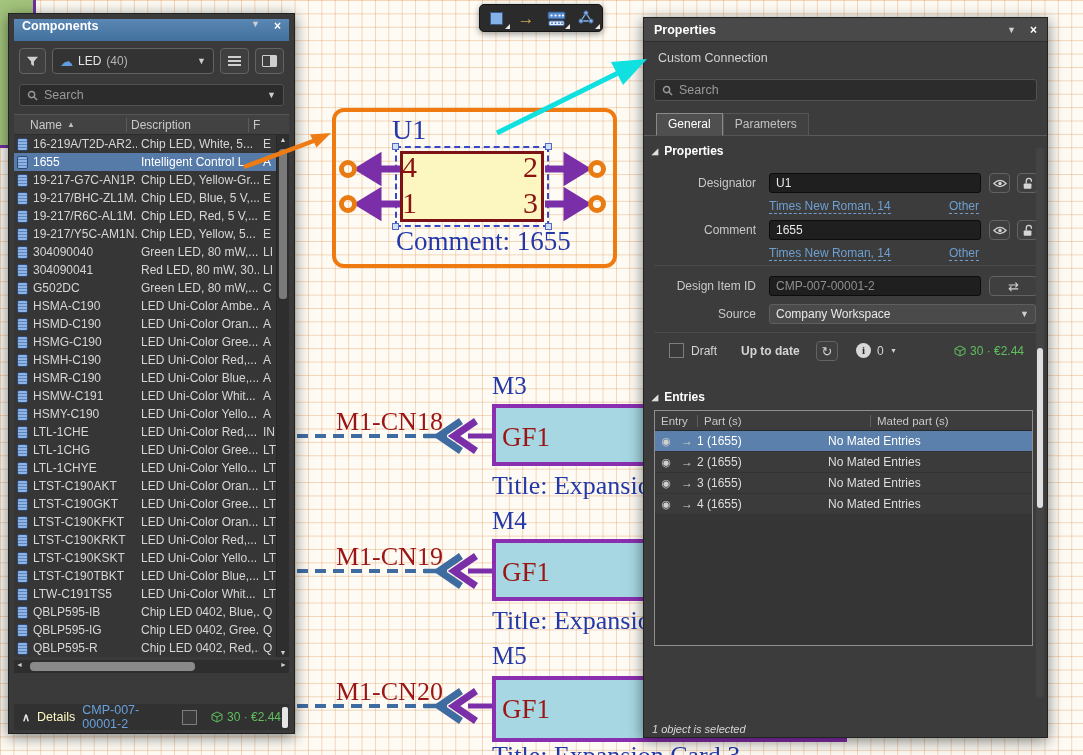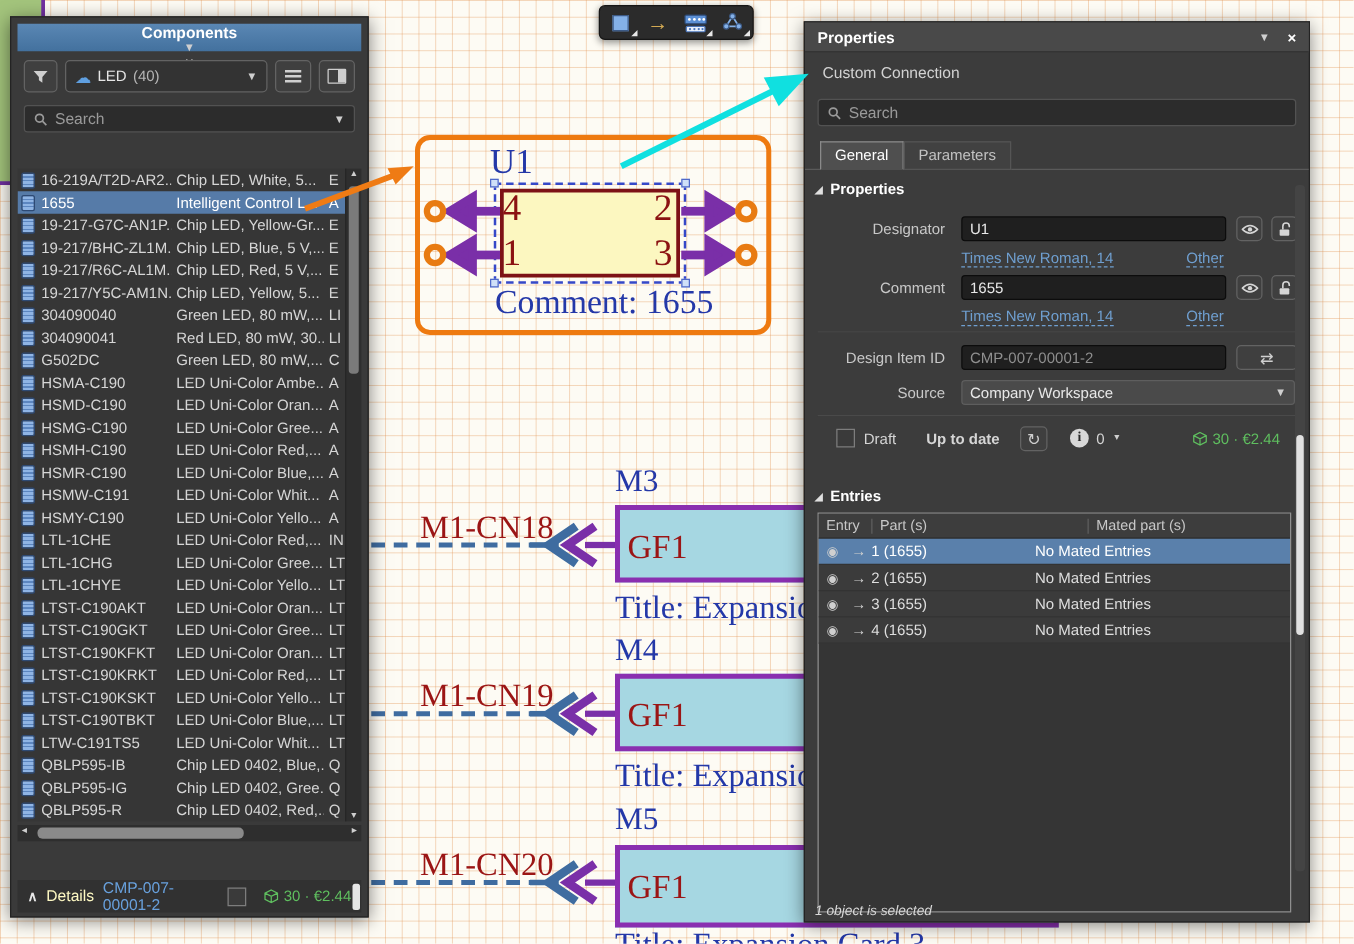--- a/index.html
+++ b/index.html
@@ -55,21 +55,21 @@
   
   .panel { position:absolute; background:#3a3a3a; border:1px solid #232323; box-shadow:0 3px 14px rgba(0,0,0,.5); z-index:10; }
   .icon-btn { background:#3f3f3f; border:1px solid #636363; border-radius:4px; color:#cfcfcf;
     display:flex; align-items:center; justify-content:center; }
   .mini { font-size:9px; color:#cfcfcf; }
 
   
   #components { left:8px; top:13px; width:287px; height:721px; }
   .cp-title { position:absolute; left:5px; right:5px; top:5px; height:22px;
     background:linear-gradient(#5a87b4,#43719e); color:#fff; font-weight:bold; font-size:12.5px;
-    display:flex; align-items:center; padding:0 8px;flex-direction:column; }
+    display:flex; padding:0 8px; }
   .cp-title .spacer, .pp-title .spacer { flex:1; }
   .cp-toolbar { position:absolute; left:10px; right:10px; top:34px; height:26px; display:flex; gap:6px; }
   .cp-filter { width:27px; }
   .cp-dd { flex:1; background:#333; border:1px solid #636363; border-radius:4px;
     display:flex; align-items:center; gap:5px; padding:0 7px; color:#e5e5e5; font-size:12px; }
   .cloud { color:#5f9fe0; font-size:13px; }
   .cp-count { color:#b5b5b5; }
   .cp-ham { width:29px; flex-direction:column; gap:2px; }
   .bar3 { width:13px; height:2px; background:#cfcfcf; }
   .cp-layout { width:29px; }
@@ -131,21 +131,21 @@
   .pinput.ghost { color:#8f8f8f; }
   .sbtn { position:absolute; width:21px; height:20px; }
   .flink { position:absolute; color:#6f9fd0; font-size:12px; border-bottom:1px dashed #6f9fd0; line-height:14px; }
   .divider { position:absolute; left:10px; right:10px; height:1px; background:#2c2c2c; border-bottom:1px solid #4a4a4a; }
   .pselect { position:absolute; left:125px; width:267px; height:20px; background:#4a4a4a; border:1px solid #5e5e5e;
     border-radius:3px; color:#e8e8e8; font-size:12px; line-height:18px; padding:0 6px; display:flex; align-items:center; }
   .pselect .spacer { flex:1; }
   .st-label { position:absolute; color:#d5d5d5; font-size:12px; line-height:20px; }
   .info-circ { position:absolute; width:15px; height:15px; border-radius:50%; background:#d8d8d8; color:#2a2a2a;
     font-weight:bold; font-size:11px; text-align:center; line-height:15px; font-family:"Liberation Serif",serif; }
-  .etable { position:absolute; left:10px; right:14px; top:392px; height:320px; border:1px solid #8f8f8f; background:#353535; }
+  .etable { position:absolute; left:10px; right:14px; top:392px; height:236px; border:1px solid #8f8f8f; background:#353535; }
   .ehdr { display:flex; height:20px; background:#3d3d3d; border-bottom:1px solid #2a2a2a; color:#c8c8c8; font-size:11.5px; align-items:center; }
   .eh-entry { width:42px; padding-left:6px; }
   .eh-part { width:173px; padding-left:6px; border-left:1px solid #5f5f5f; }
   .eh-mated { flex:1; padding-left:6px; border-left:1px solid #5f5f5f; }
   .erow { display:flex; height:21px; align-items:center; color:#dedede; font-size:12px; background:#3b3b3b; border-bottom:1px solid #333; }
   .erow.sel { background:#5a80ab; color:#fff; }
   .e-eye { width:22px; text-align:center; font-size:11px; color:#cfcfcf; }
   .e-arrow { width:20px; text-align:center; color:#cfcfcf; font-size:12px; }
   .e-part { width:131px; }
   .e-mated { flex:1; }
@@ -304,20 +304,28 @@
   </div>
   <div class="searchbox">
     <svg width="11" height="11" viewBox="0 0 12 12">
       <circle cx="5" cy="5" r="3.4" fill="none" stroke="#9a9a9a" stroke-width="1.5"></circle>
       <line x1="7.6" y1="7.6" x2="11" y2="11" stroke="#9a9a9a" stroke-width="1.5"></line>
     </svg>
     <span>Search</span>
     <span class="spacer"></span>
     <span class="mini">▼</span>
   </div>
+  <div class="cp-colhdr">
+    <span class="col-name">
+      <span>Name</span>
+      <span class="sort">▲</span>
+    </span>
+    <span class="col-desc">Description</span>
+    <span class="col-f">F</span>
+  </div>
   <div class="cp-list">
   <div class="lrow">
     <span class="chip"></span>
     <span class="c-name">16-219A/T2D-AR2...</span>
     <span class="c-desc">Chip LED, White, 5...</span>
     <span class="c-f">E</span>
   </div>
 
   <div class="lrow sel">
     <span class="chip"></span>

